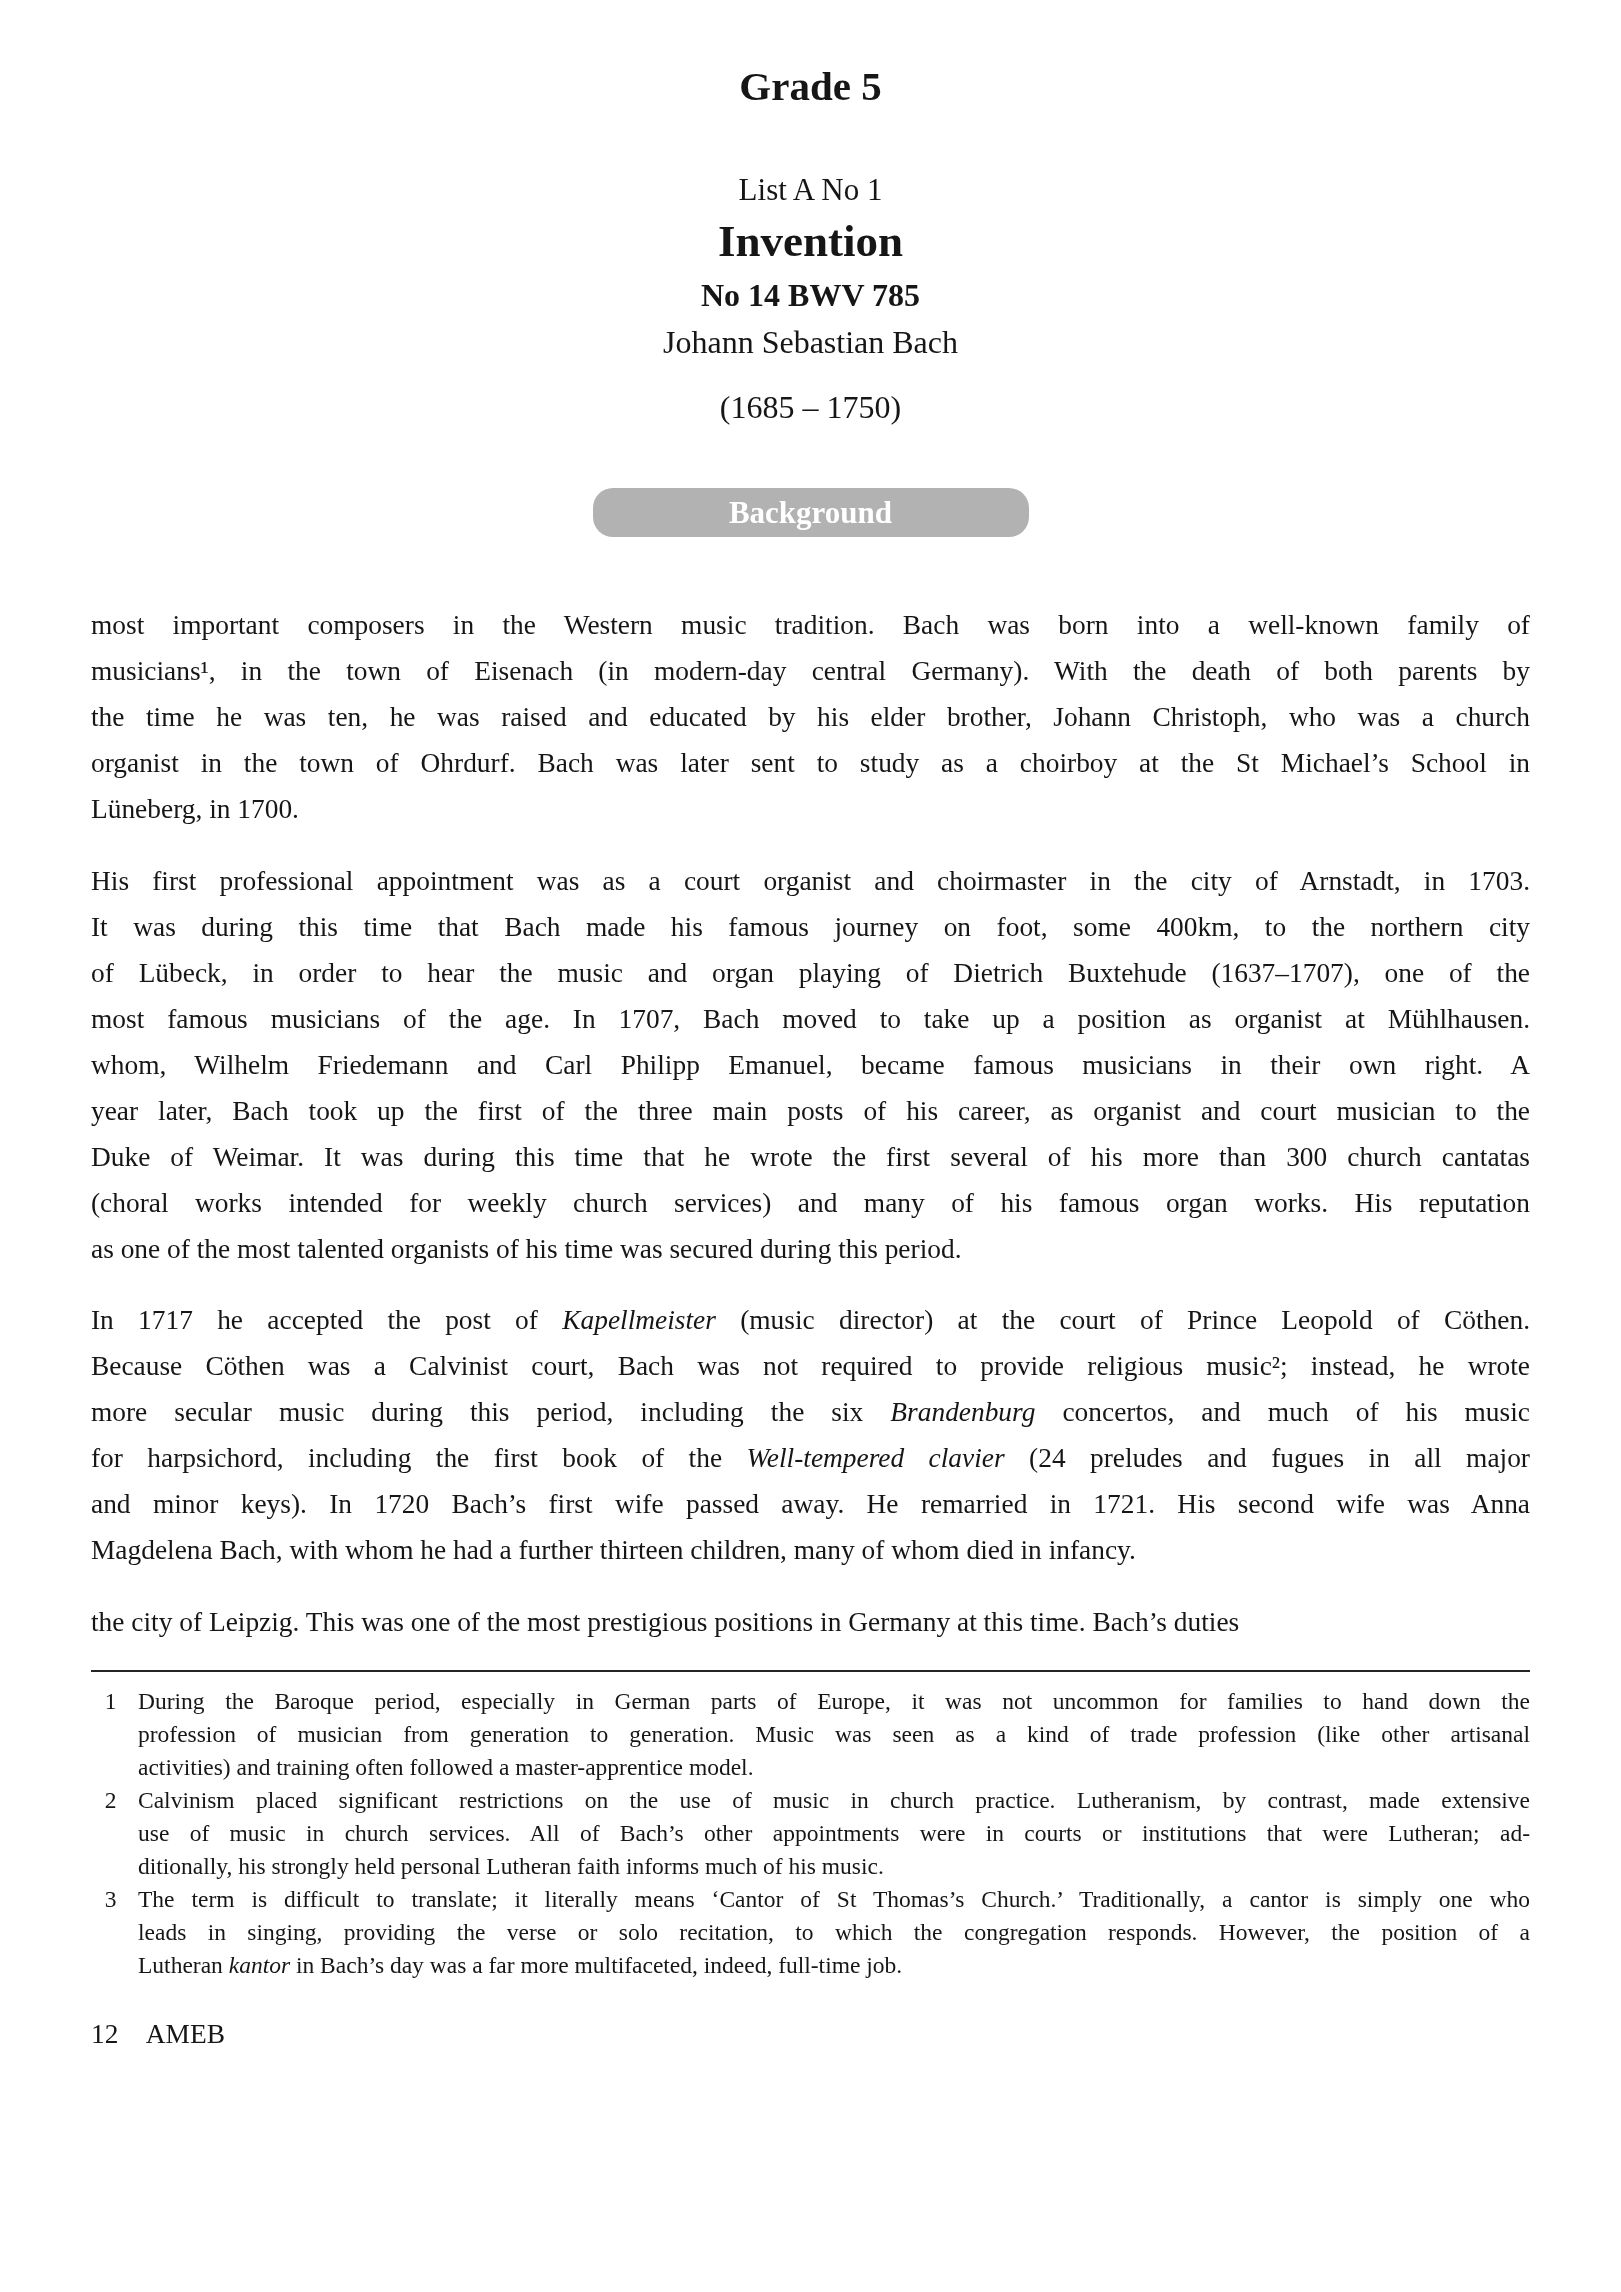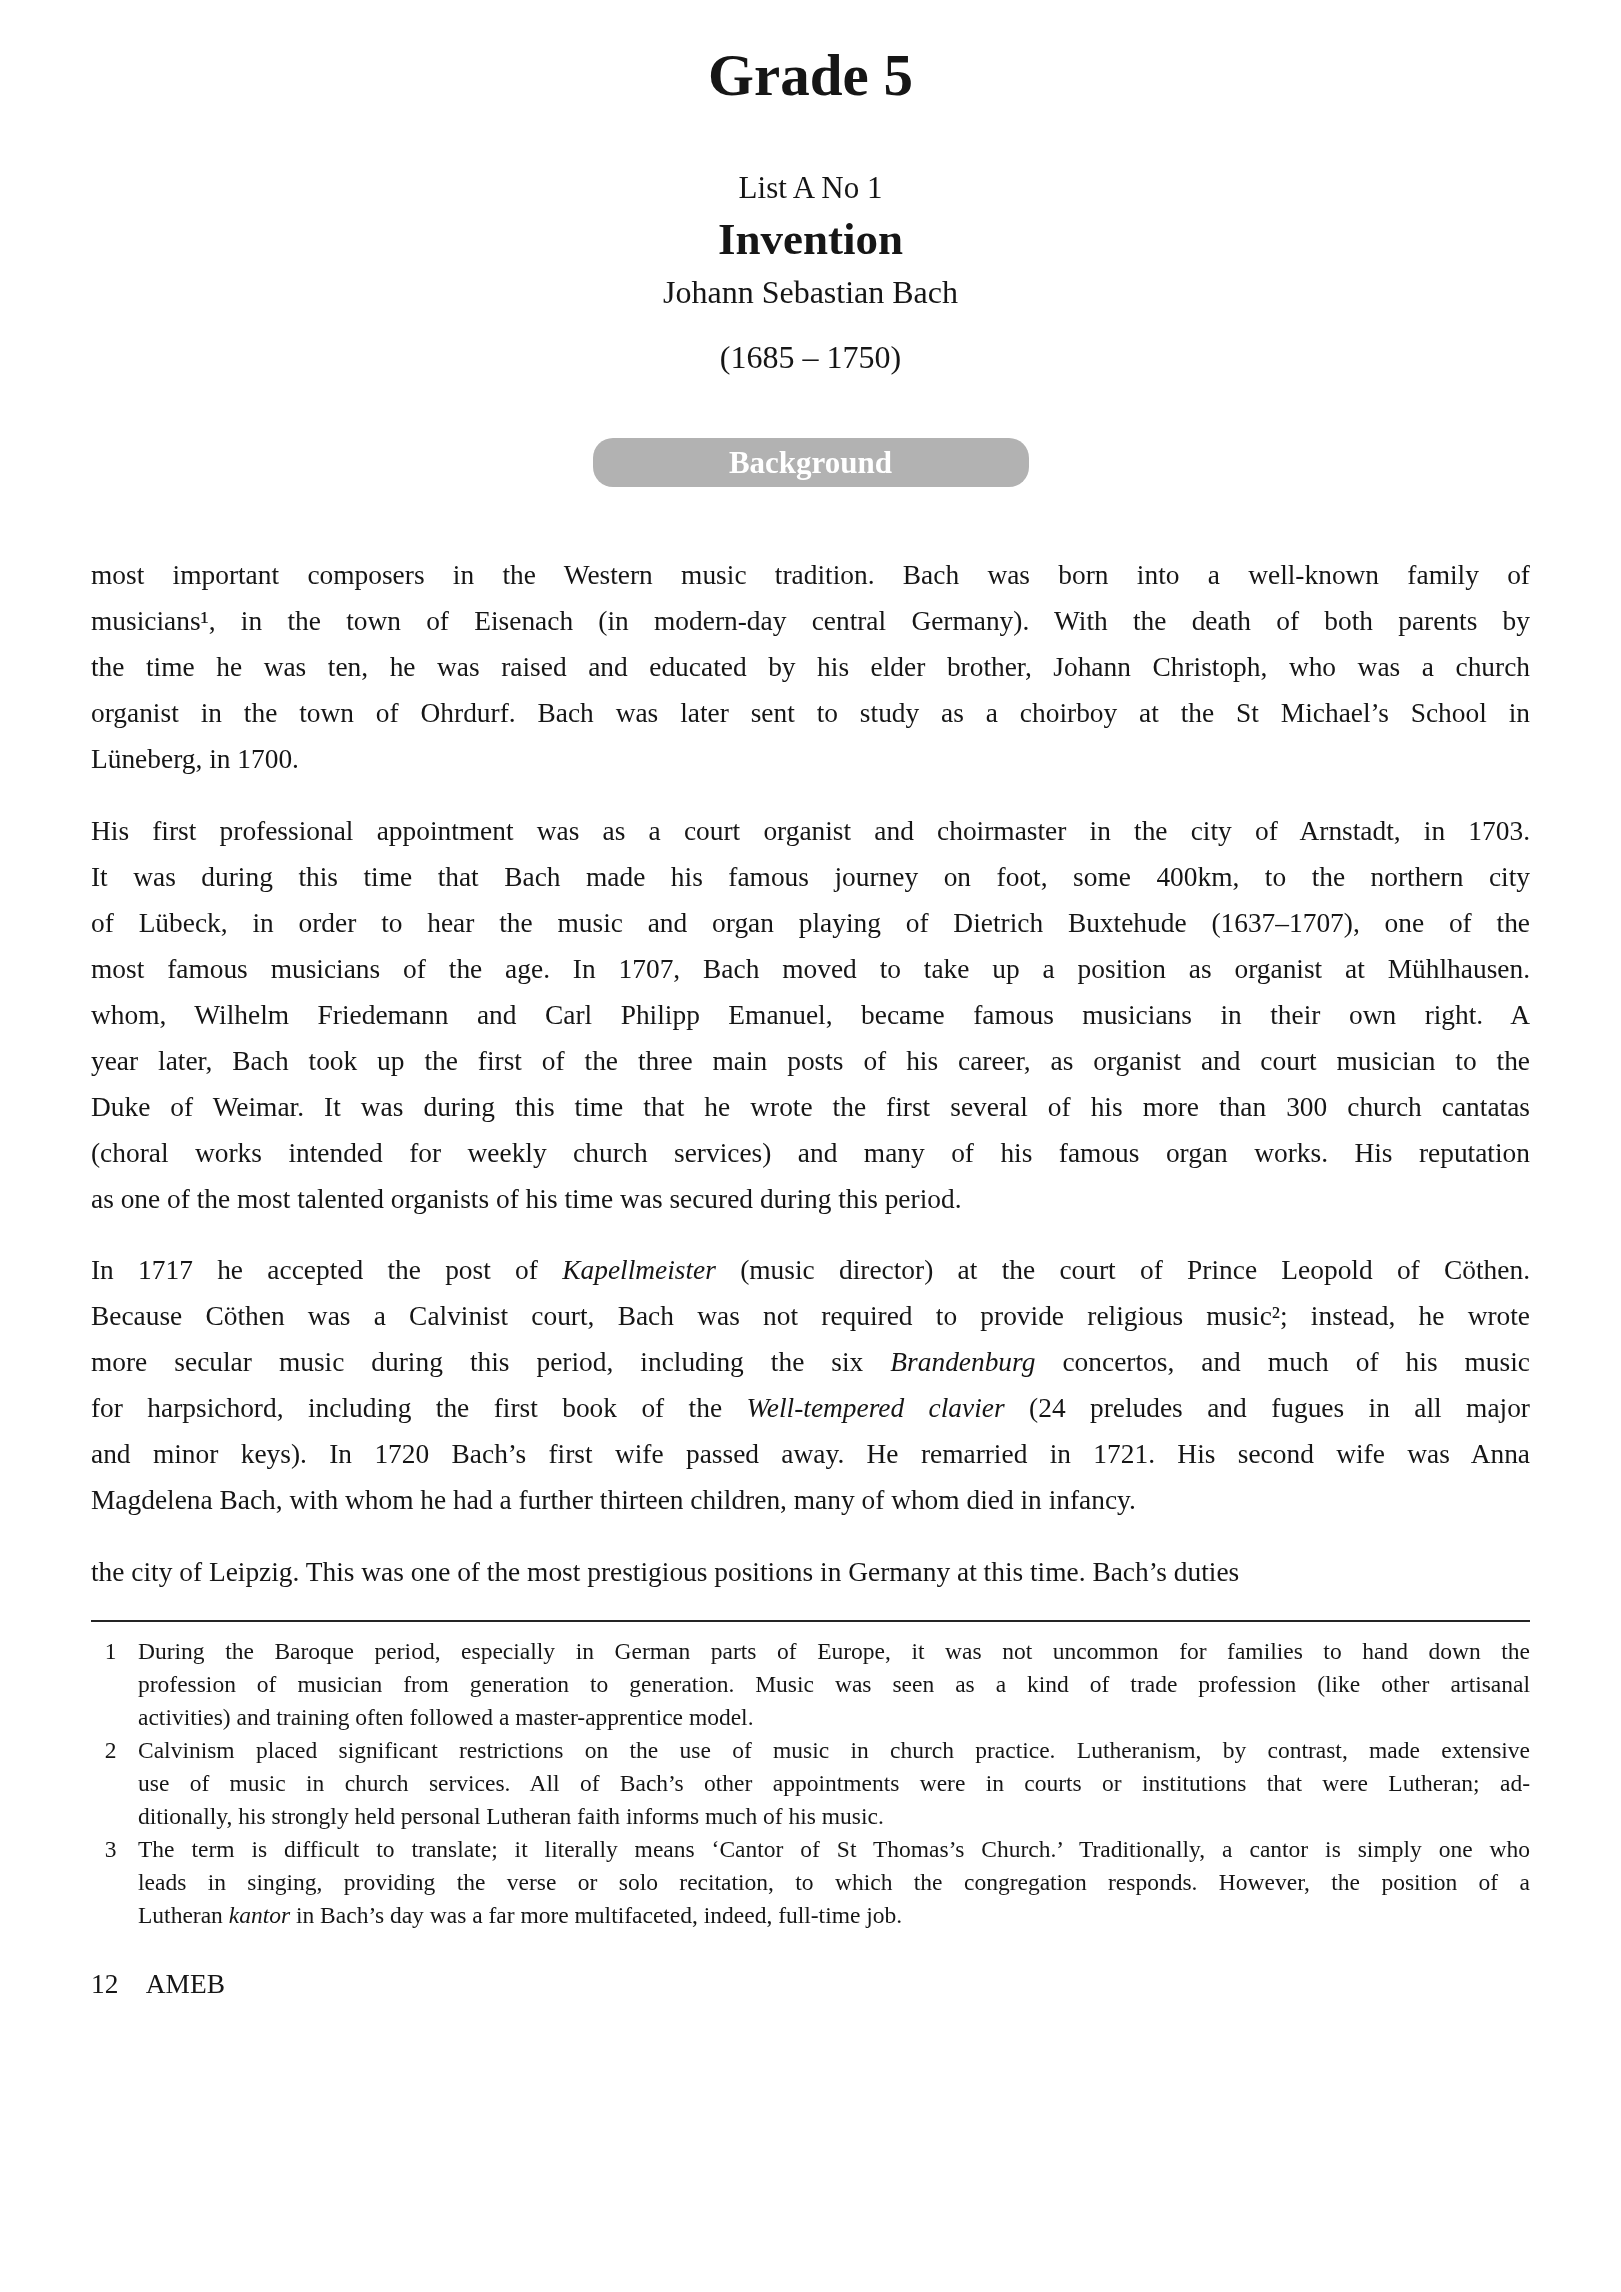--- a/index.html
+++ b/index.html
@@ -9,21 +9,21 @@
     height: 2293px;
     margin: 0 auto;
     background: #ffffff;
     color: #161616;
     font-family: "Liberation Serif", "DejaVu Serif", serif;
     box-sizing: border-box;
     padding: 0 91px;
     overflow: hidden;
   }
   header { text-align: center; }
-  .grade-title { font-size: 59px; font-weight: bold; line-height: 1; margin: 0; padding-top: 46px; }
+  .grade-title { font-size: 41px; font-weight: bold; line-height: 1; margin: 0; padding-top: 66px; }
   .list-line   { font-size: 31px; line-height: 1; margin-top: 67px; }
   .piece-title { font-size: 45px; font-weight: bold; line-height: 1; margin: 13.7px 0 0; }
   .catalog     { font-size: 32px; font-weight: bold; line-height: 1; margin-top: 15.7px; }
   .composer    { font-size: 32px; line-height: 1; margin-top: 14.7px; }
   .dates       { font-size: 32px; line-height: 1; margin-top: 33px; }
 
   .banner {
     width: 436px; height: 49px;
     margin: 65px auto 0;
     background: #b2b2b2;
@@ -50,20 +50,21 @@
 </style>
 </head>
 <body>
 
 <div class="page">
 
   <header>
     <h1 class="grade-title">Grade 5</h1>
     <div class="list-line">List A No 1</div>
     <h2 class="piece-title">Invention</h2>
+    <div class="catalog">No 14 BWV 785</div>
     <div class="composer">Johann Sebastian Bach</div>
     <div class="dates">(1685 – 1750)</div>
   </header>
 
   <div class="banner" style="background: rgb(178, 178, 178);">
     <span style="color: rgb(255, 255, 255);">Background</span>
   </div>
 
   <main>
     <div class="para">

